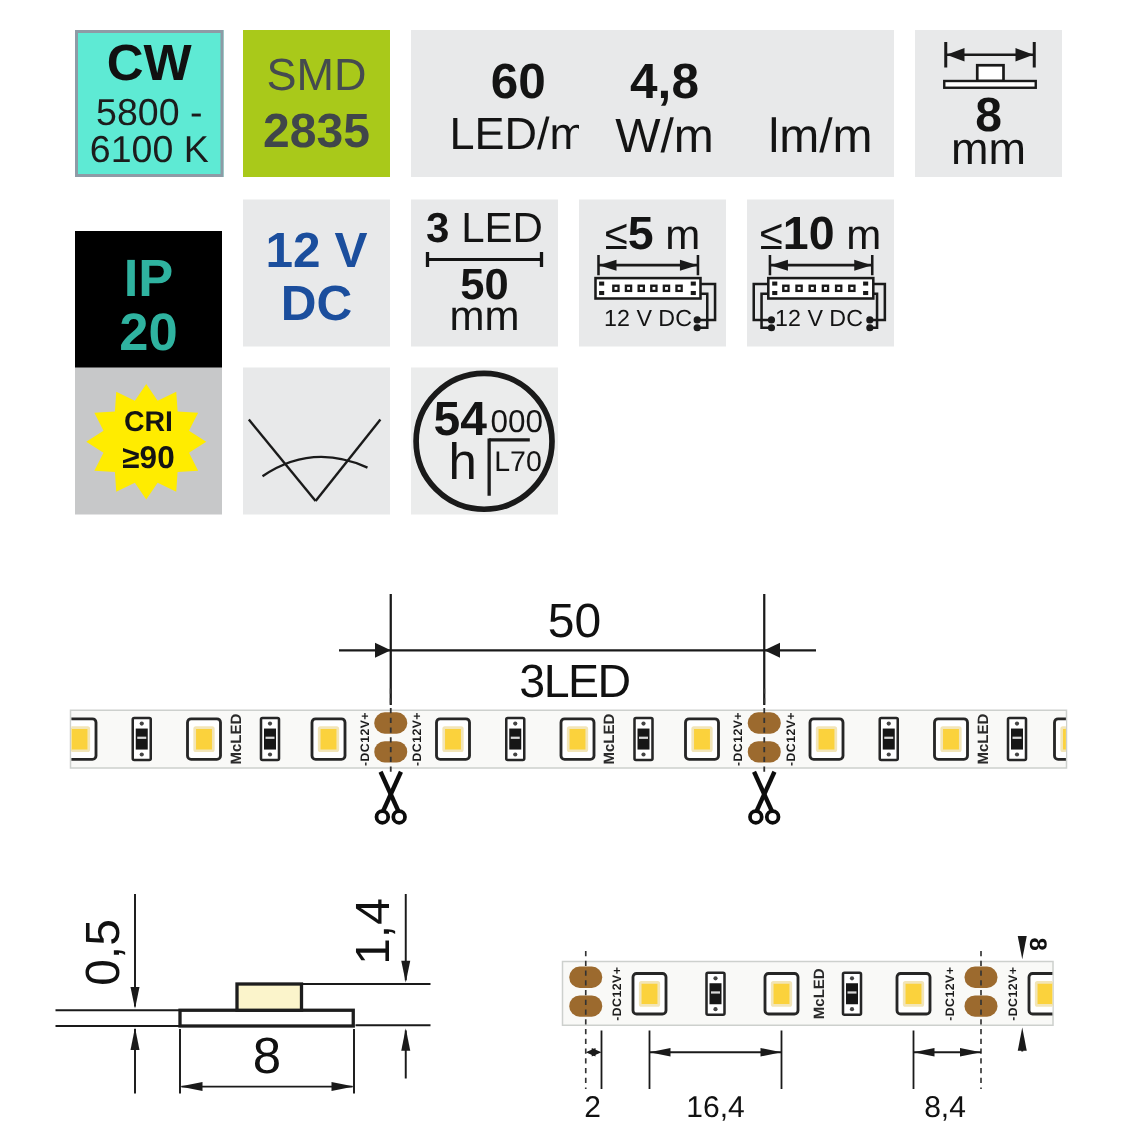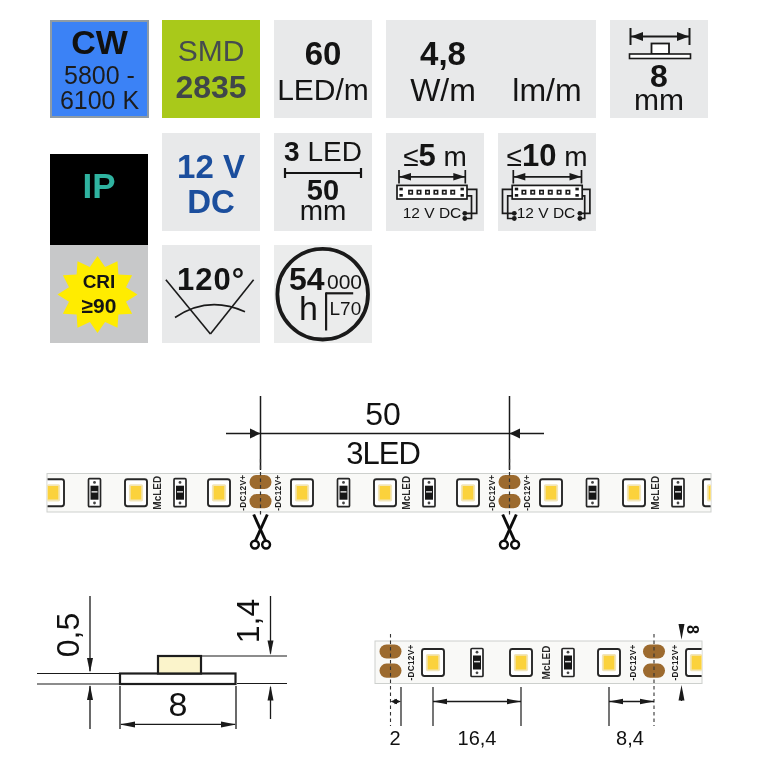--- a/index.html
+++ b/index.html
@@ -7,32 +7,32 @@
        font-family:"Liberation Sans", sans-serif;}
   .tile{position:absolute;width:98px;height:98px;background:#e8e9ea;}
   .tile span{position:absolute;left:0;width:100%;text-align:center;display:block;}
   .b{font-weight:bold;}
   svg{position:absolute;display:block;}
   svg text{font-family:"Liberation Sans", sans-serif;}
 </style>
 </head>
 <body>
 
-<div class="tile" style="left:50px;top:20px;width:95px;height:94px;background:#3b82f6;border:2px solid #8e9ba6;">
+<div class="tile" style="left:50px;top:20px;width:95px;height:94px;background:#5eead4;border:2px solid #8e9ba6;">
   <span class="b" style="top:2.5px;font-size:34px;line-height:34px;color:#111;">CW</span>
   <span style="top:41px;font-size:25px;line-height:25px;color:#1c1c1c;">5800 -</span>
   <span style="top:66.4px;font-size:25px;line-height:25px;color:#1c1c1c;">6100 K</span>
 </div>
 
 <div class="tile" style="left:162px;top:20px;background:#a9c91a;">
   <span style="top:15.9px;font-size:30px;line-height:30px;color:#454b4f;">SMD</span>
   <span class="b" style="top:50.6px;font-size:32px;line-height:32px;color:#40464a;">2835</span>
 </div>
 
-<div class="tile" style="left:274px;top:20px;">
+<div class="tile" style="left:274px;top:20px;padding-left:45px;">
   <span class="b" style="top:17px;font-size:33px;line-height:33px;color:#141414;">60</span>
   <span style="top:55px;font-size:30px;line-height:30px;color:#141414;">LED/m</span>
 </div>
 
 <div class="tile" style="left:386px;top:20px;padding-left:16px;">
   <span class="b" style="top:17px;font-size:33px;line-height:33px;color:#141414;">4,8</span>
   <span style="top:54px;font-size:32px;line-height:32px;color:#141414;">W/m</span>
 </div>
 
 <div class="tile" style="left:498px;top:20px;">
@@ -51,20 +51,21 @@
     <polygon points="79,16.5 67,12 67,21" fill="#1a1a1a"></polygon>
     <rect x="41.5" y="23.5" width="17.5" height="10.5" fill="#fff" stroke="#1a1a1a" stroke-width="1.8"></rect>
     <rect x="19.5" y="34" width="61" height="4.5" fill="#fff" stroke="#1a1a1a" stroke-width="1.6"></rect>
   </svg>
   <span class="b" style="top:40.3px;font-size:32px;line-height:32px;color:#141414;">8</span>
   <span style="top:64.6px;font-size:30px;line-height:30px;color:#141414;">mm</span>
 </div>
 
 <div class="tile" style="left:50px;top:133px;background:#000000;margin-top:21px;">
   <span class="b" style="top:13.9px;font-size:35px;line-height:35px;color:#2fb3a0;">IP</span>
+  <span class="b" style="top:50.4px;font-size:35px;line-height:35px;color:#2fb3a0;">20</span>
 </div>
 
 <div class="tile" style="left:162px;top:133px;">
   <span class="b" style="top:16.9px;font-size:33px;line-height:33px;color:#1b4e9d;">12 V</span>
   <span class="b" style="top:51.6px;font-size:33px;line-height:33px;color:#1b4e9d;">DC</span>
 </div>
 
 <div class="tile" style="left:274px;top:133px;">
   <span style="top:5.1px;font-size:28px;line-height:28px;color:#141414;"><b>3</b> LED</span>
 
@@ -176,21 +177,20 @@
 
 <div class="tile" style="left:162px;top:245px;">
 
   <svg style="left:0;top:0;" width="98" height="98" viewBox="0 0 98 98">
     <g stroke="#1a1a1a" stroke-width="1.6" fill="none">
       <line x1="3.9" y1="34.7" x2="48.4" y2="89"></line>
       <line x1="91.6" y1="34.7" x2="48.4" y2="89"></line>
       <path d="M 13 72.5 Q 46 50 83 66.7"></path>
     </g>
   </svg>
-  <span class="b" style="top:18.6px;font-size:31px;line-height:31px;color:#141414;letter-spacing:1px;">120°</span>
 </div>
 
 <div class="tile" style="left:274px;top:245px;background:#ebecec;">
 
   <svg style="left:0;top:0;" width="98" height="98" viewBox="0 0 98 98">
     <circle cx="48.7" cy="49.2" r="45.3" fill="none" stroke="#1a1a1a" stroke-width="3.8"></circle>
     <line x1="52.1" y1="47.4" x2="52.1" y2="85.5" stroke="#1a1a1a" stroke-width="2.2"></line>
     <line x1="52.1" y1="48.3" x2="79.2" y2="48.3" stroke="#1a1a1a" stroke-width="2.2"></line>
   </svg>
   <span class="b" style="left:15px;top:17.5px;width:44px;font-size:32px;line-height:32px;color:#141414;text-align:left;">54</span>

